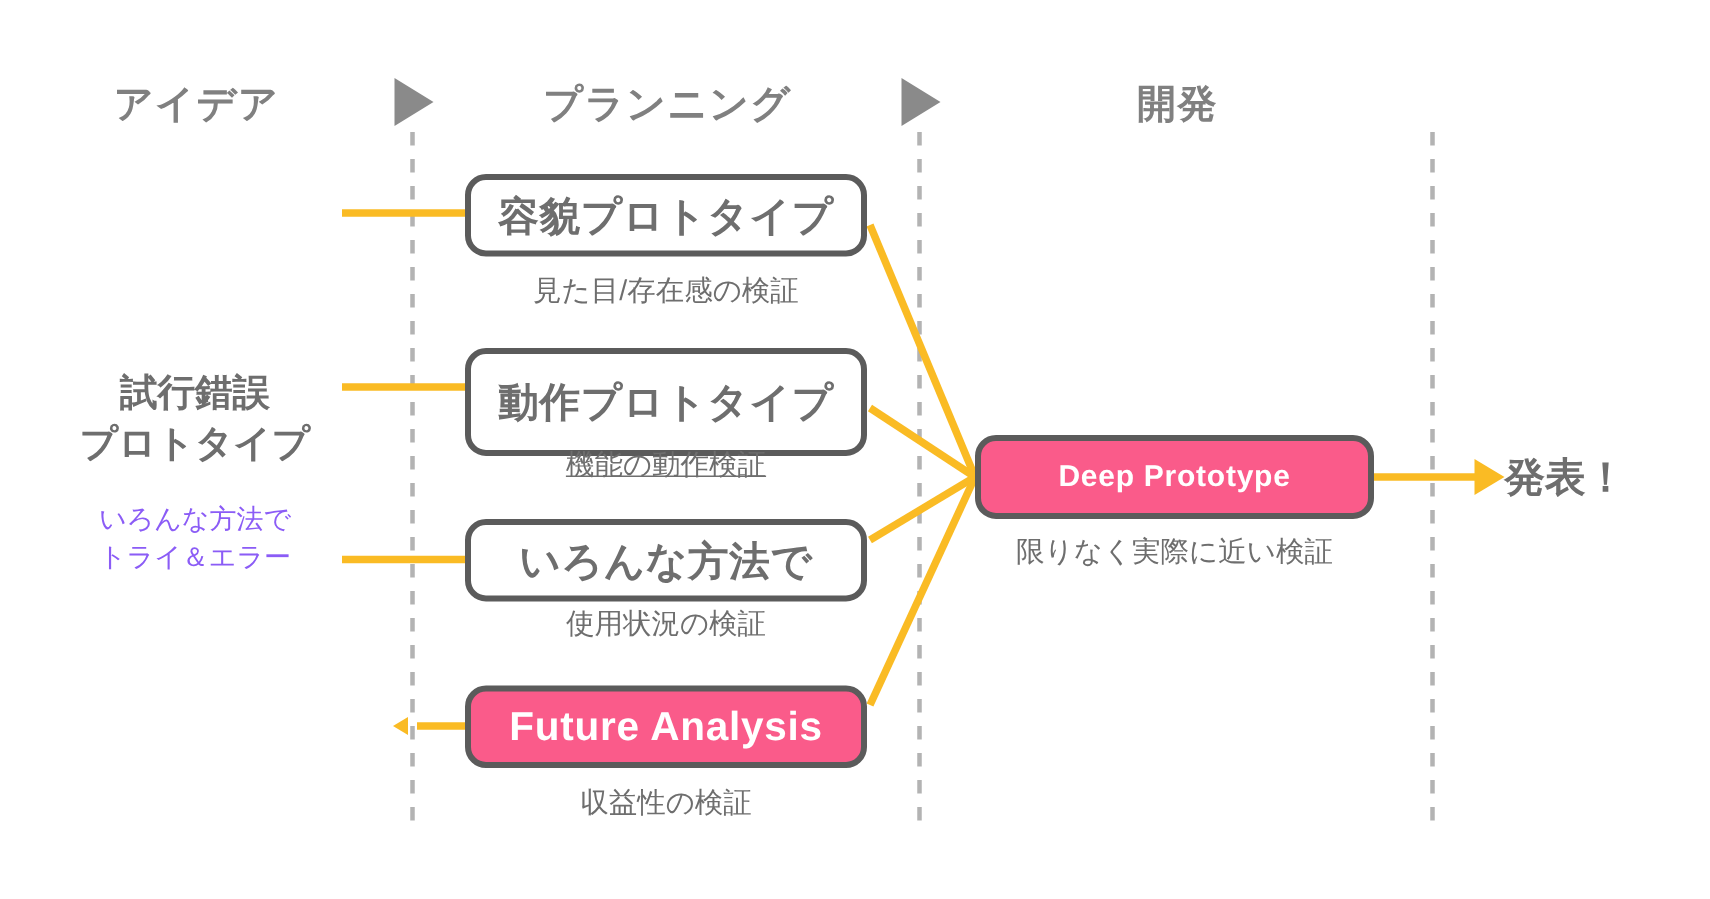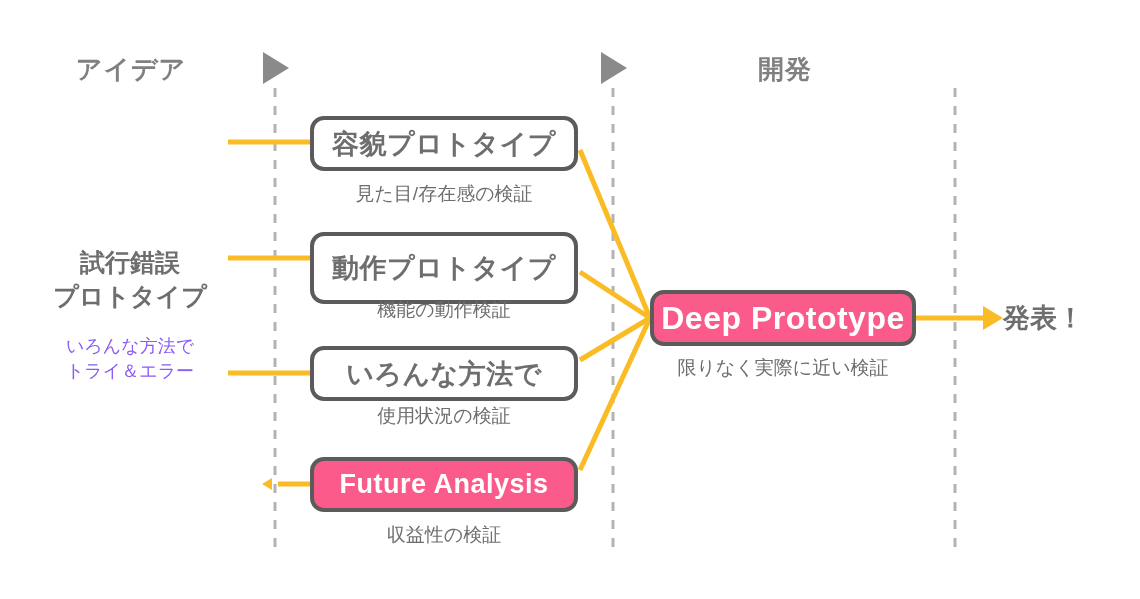--- a/index.html
+++ b/index.html
@@ -107,37 +107,38 @@
     <line x1="580" y1="150" x2="650" y2="318" stroke="#fabb24" stroke-width="5"></line>
     <line x1="580" y1="272" x2="650" y2="318" stroke="#fabb24" stroke-width="5"></line>
     <line x1="580" y1="360" x2="650" y2="318" stroke="#fabb24" stroke-width="5"></line>
     <line x1="580" y1="470" x2="650" y2="318" stroke="#fabb24" stroke-width="5"></line>
 
     <line x1="916" y1="318" x2="985" y2="318" stroke="#fabb24" stroke-width="5"></line>
     <polygon points="983,306 1003,318 983,330" fill="#fabb24"></polygon>
   </svg>
 
   <div class="stage-header" style="left:36px; top:52px; width:190px;text-align:center;">アイデア</div>
+  <div class="stage-header" style="left:340px; top:52px; width:210px;">プランニング</div>
   <div class="stage-header" style="left:700px; top:52px; width:170px;">開発</div>
 
   <div class="left-title" style="left:20px; top:247px; width:220px;">試行錯誤</div>
   <div class="left-title" style="left:20px; top:281px; width:220px;">プロトタイプ</div>
   <div class="left-sub" style="left:20px; top:335px; width:220px;">いろんな方法で</div>
   <div class="left-sub" style="left:20px; top:360px; width:220px;">トライ＆エラー</div>
 
   <div class="pbox" style="left:310px; top:116px; width:268px; height:55px;">容貌プロトタイプ</div>
   <div class="pcaption" style="left:310px; top:181px; width:268px;">見た目/存在感の検証</div>
 
   <div class="pbox" style="left:310px; top:232px; width:268px; height:72px;">動作プロトタイプ</div>
-  <div class="pcaption" style="left:310px; top:297px; width:268px;">機能の動作検証</div>
+  <div class="pcaption" style="left:310px; top:297px; width:268px;text-decoration:underline;">機能の動作検証</div>
 
   <div class="pbox" style="left:310px; top:346px; width:268px; height:55px;">いろんな方法で</div>
   <div class="pcaption" style="left:310px; top:403px; width:268px;text-align:center;">使用状況の検証</div>
 
   <div class="pbox accent" style="left:310px; top:457px; width:268px; height:55px;">Future Analysis</div>
   <div class="pcaption" style="left:310px; top:522px; width:268px;">収益性の検証</div>
 
-  <div class="pbox accent" style="left:650px; top:290px; width:266px; height:56px; font-size:32px;">Deep Prototype</div>
+  <div class="pbox accent" style="left:650px; top:290px; width:266px; height:56px; font-size:20px;">Deep Prototype</div>
   <div class="pcaption" style="left:650px; top:355px; width:266px;">限りなく実際に近い検証</div>
 
   <div class="end-label" style="left:1003px; top:300px;">発表！</div>
 
 </div>
 
 </body></html>

